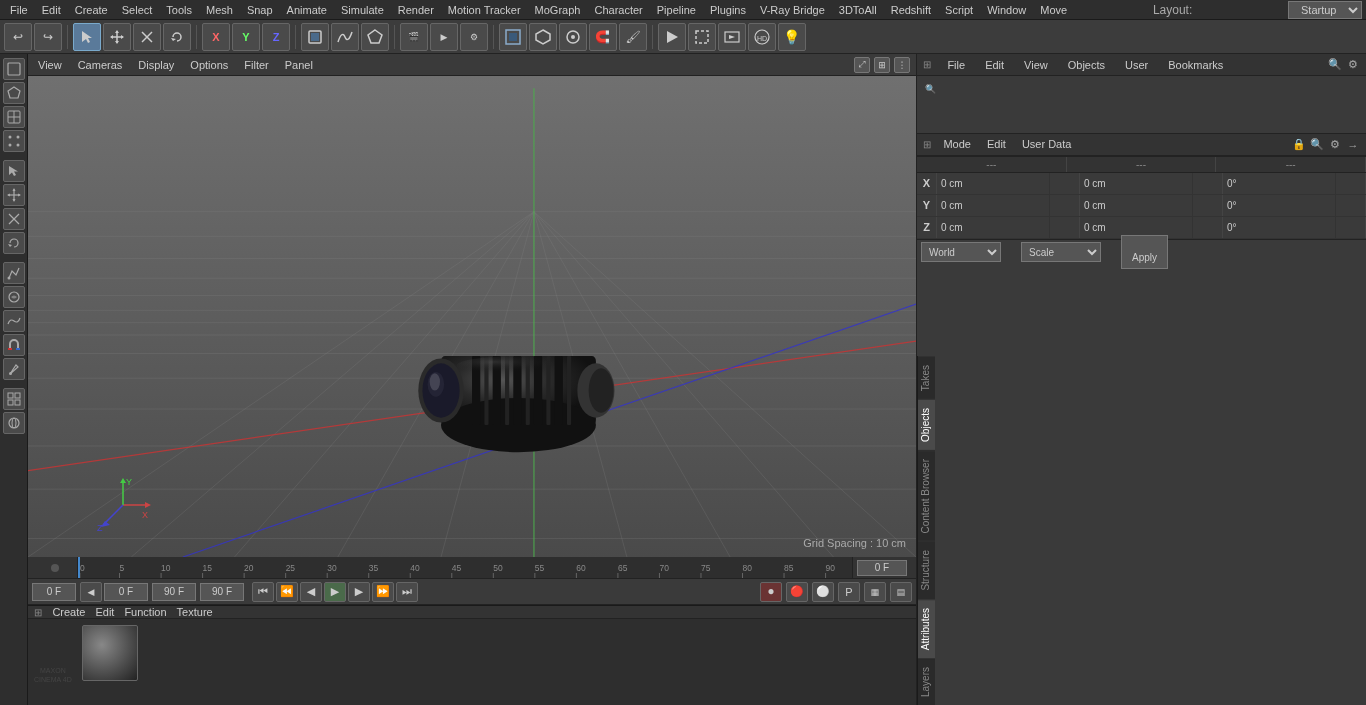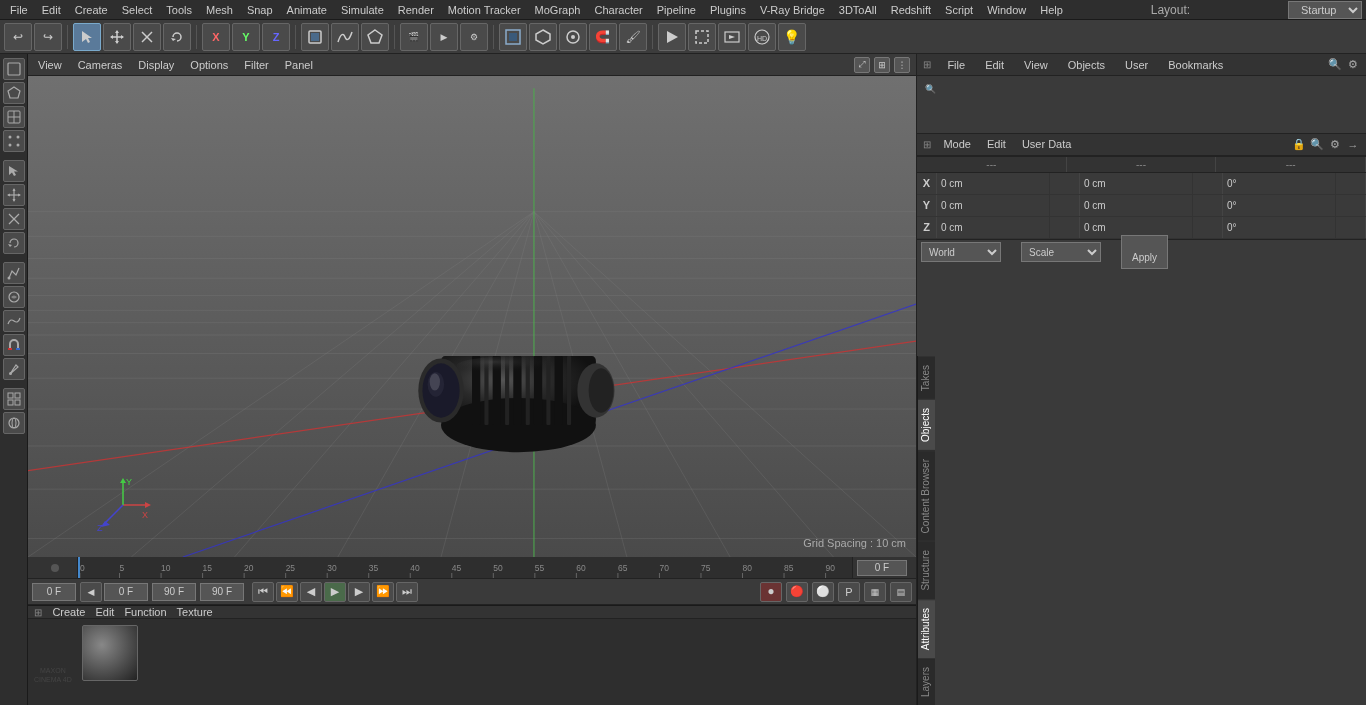--- a/index.html
+++ b/index.html
@@ -465,21 +465,21 @@
   <span class="menu-item">Motion Tracker</span>
   <span class="menu-item">MoGraph</span>
   <span class="menu-item">Character</span>
   <span class="menu-item">Pipeline</span>
   <span class="menu-item">Plugins</span>
   <span class="menu-item">V-Ray Bridge</span>
   <span class="menu-item">3DToAll</span>
   <span class="menu-item">Redshift</span>
   <span class="menu-item">Script</span>
   <span class="menu-item">Window</span>
-  <span class="menu-item">Help</span>
+  <span class="menu-item">Move</span>
   <span style="margin-left:auto;font-size:12px;color:#aaa;margin-right:16px;text-align:center;">Layout:</span>
   <select class="layout-select">
     <option>Startup</option>
   </select>
 </div>
 
 <div id="main-toolbar">
   <div class="toolbar-btn" title="Undo">↩</div>
   <div class="toolbar-btn" title="Redo">↪</div>
   <div class="toolbar-separator"></div>

